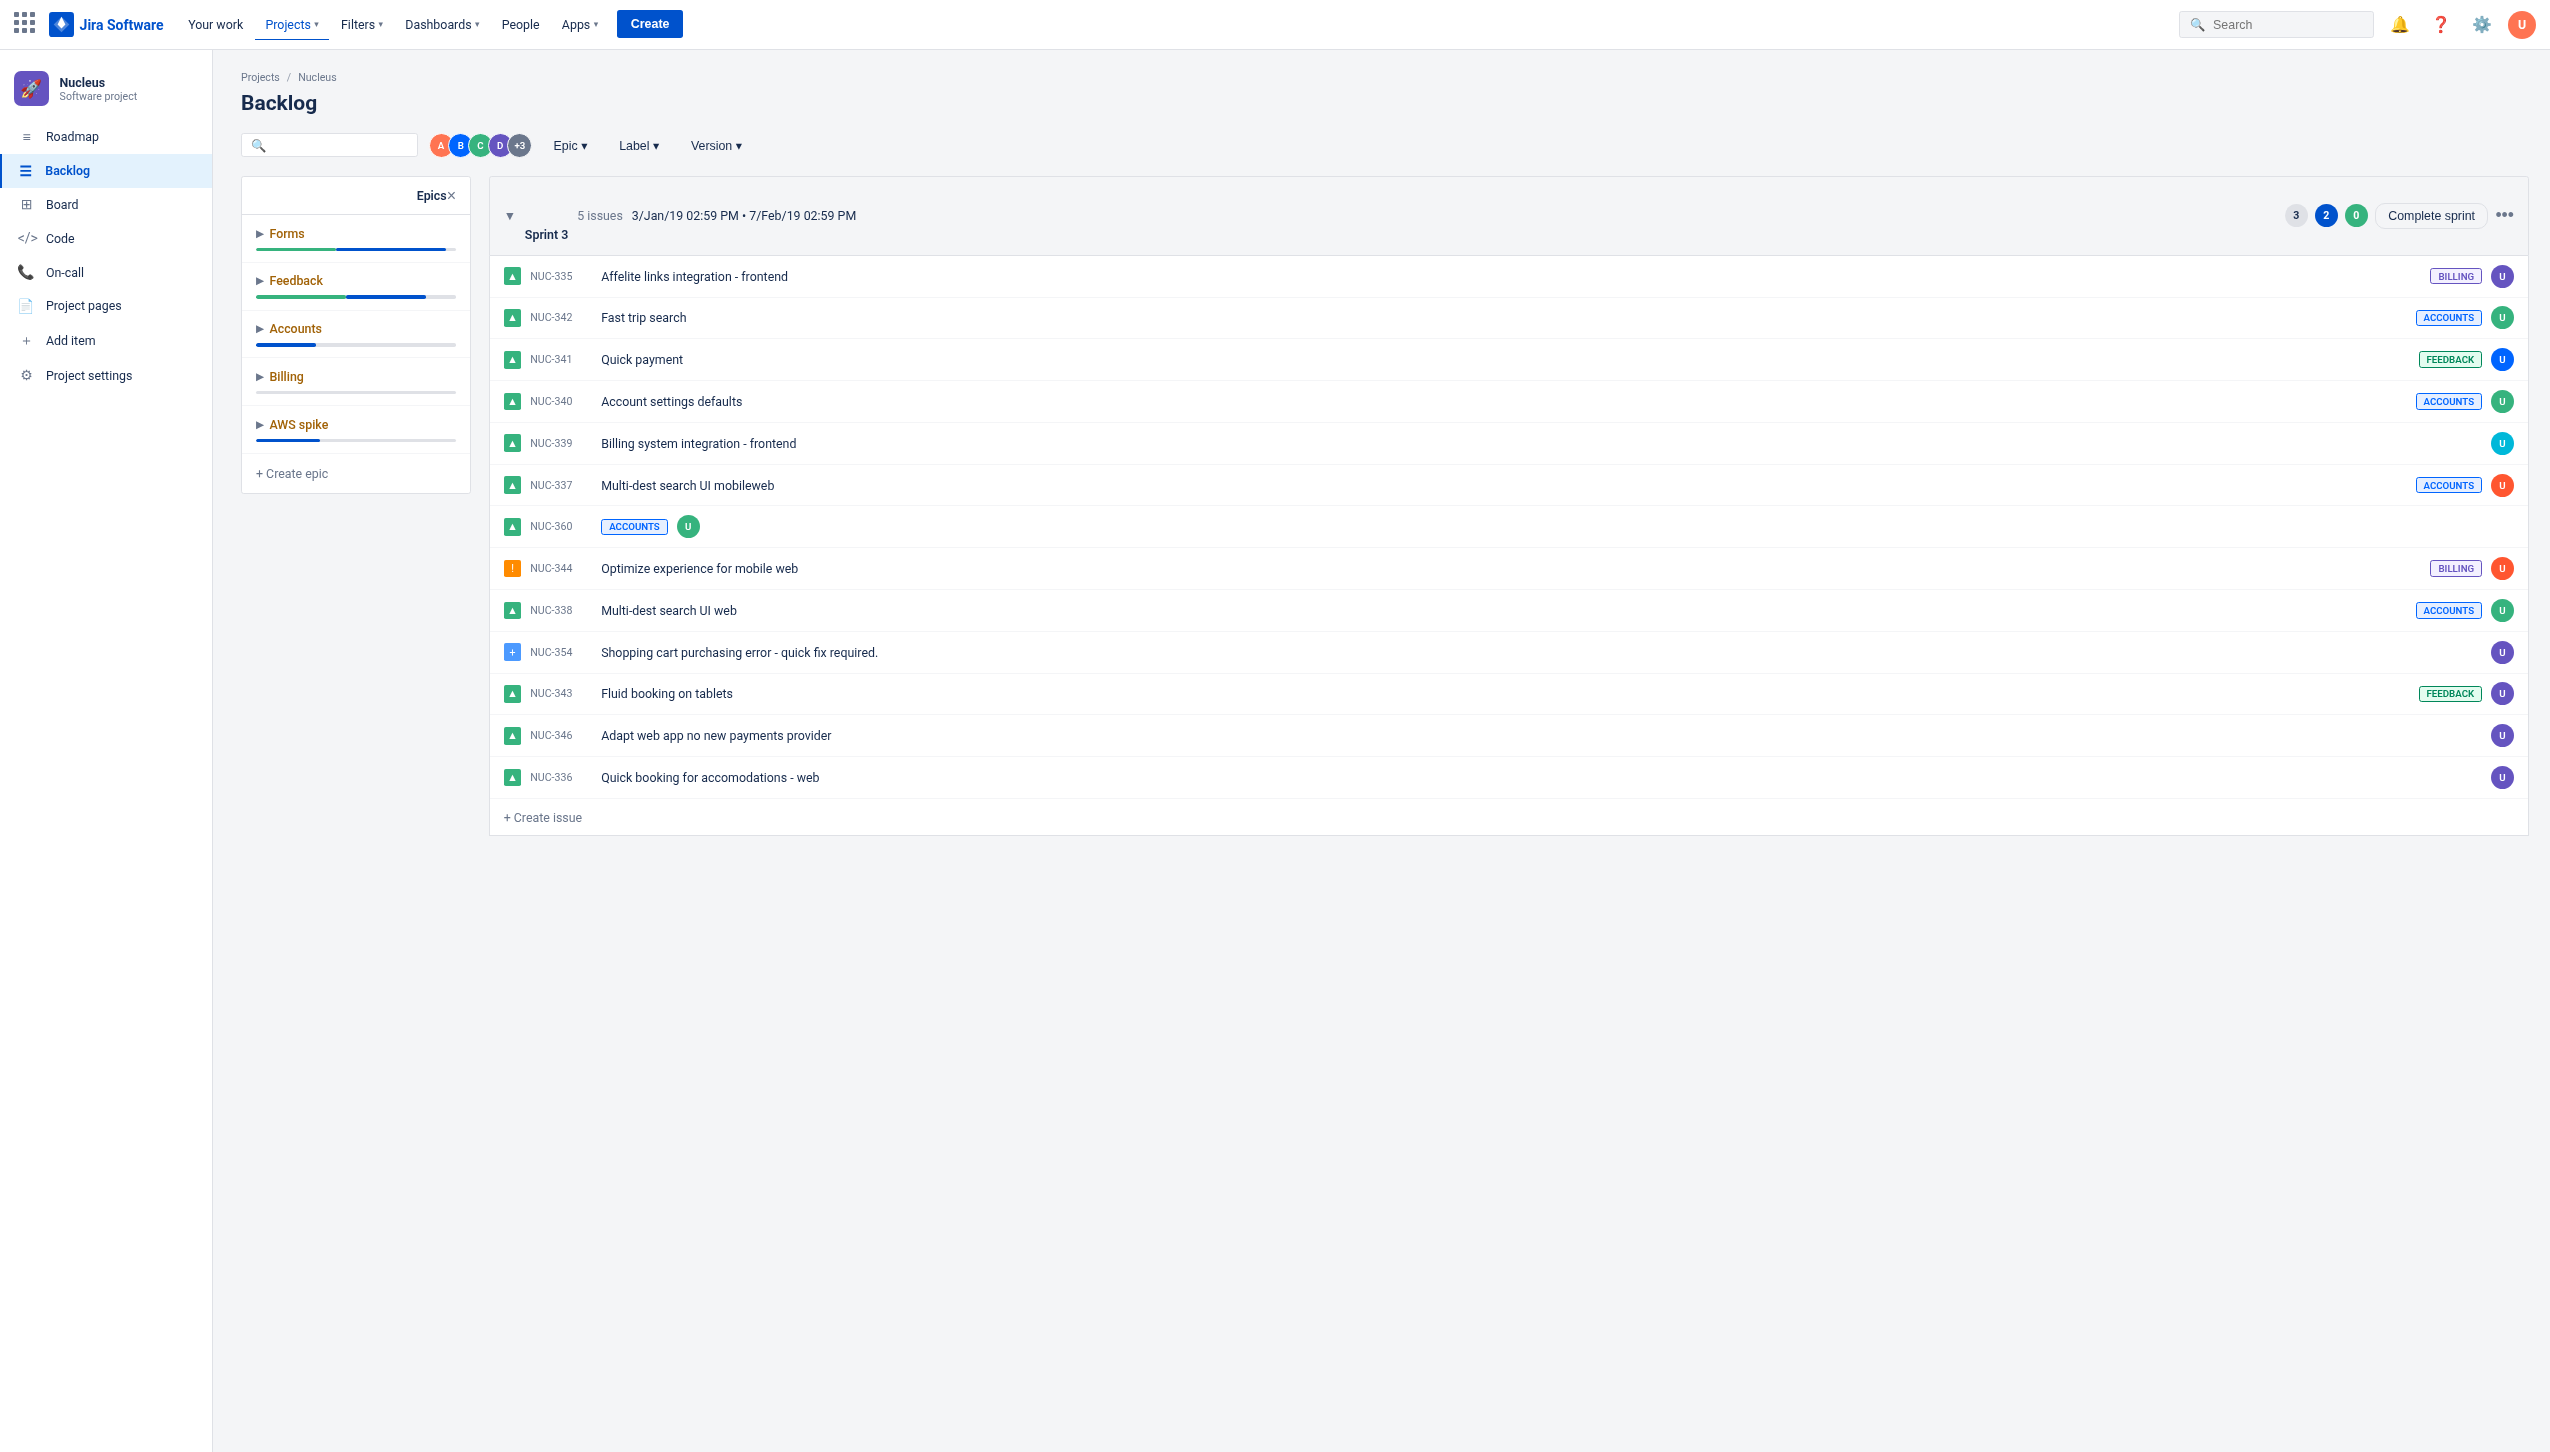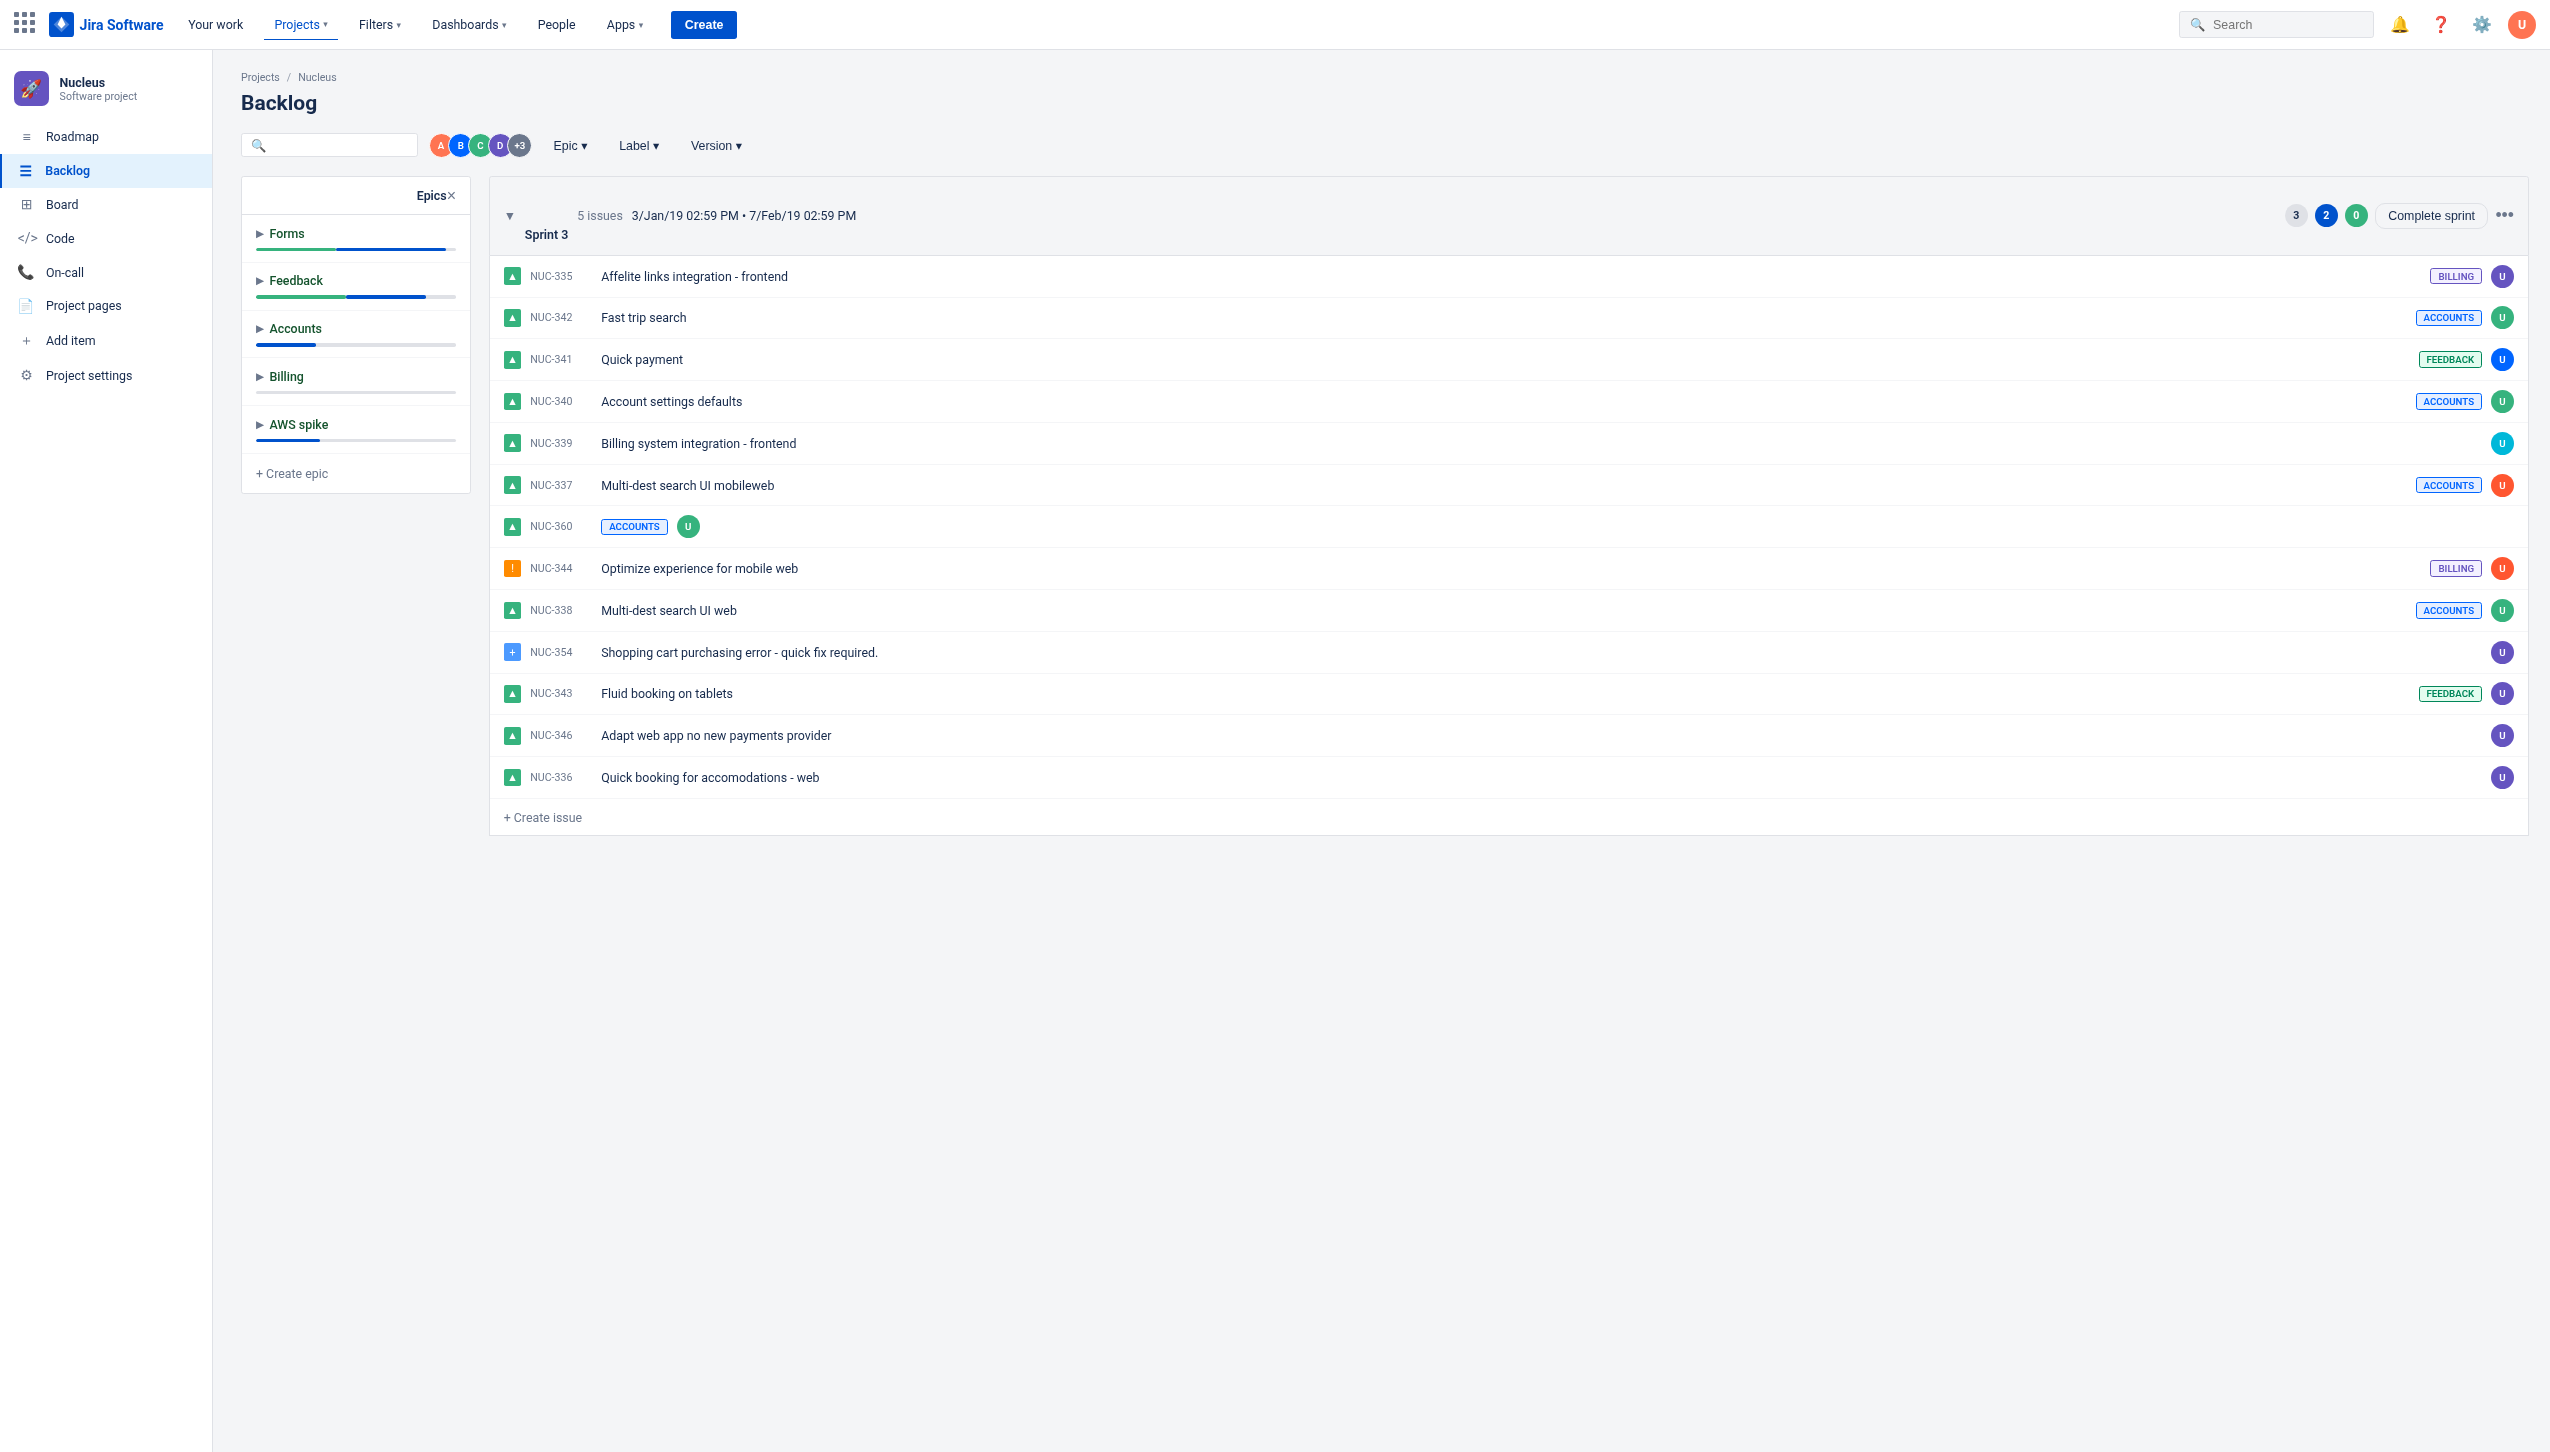--- a/index.html
+++ b/index.html
@@ -8,21 +8,21 @@
     
     .topnav {
       display: flex; align-items: center; background: #fff; height: 50px;
       padding: 0 14px; border-bottom: 0.9px solid #dfe1e6; position: fixed; top: 0; left: 0; right: 0; z-index: 100;
     }
     .topnav-left { display: flex; align-items: flex-start; gap: 7px; }
     .grid-icon { display: grid; grid-template-columns: repeat(3,5.3px); gap: 2.7px; cursor: pointer; margin-right: 7px; }
     .grid-icon span { width: 5.3px; height: 5.3px; background: #6b778c; border-radius: 0.9px; }
     .logo { display: flex; align-items: center; gap: 5.3px; text-decoration: none; color: #0052cc; font-weight: 700; font-size: 14px; }
     .logo-diamond { width: 25px; height: 25px; }
-    .topnav-nav { display: flex; align-items: center; gap: 10px; margin-left: 14px; }
+    .topnav-nav { display: flex; align-items: flex-start; gap: 1px; margin-left: 14px; }
     .nav-item {
       padding: 7px 10.6px; border-radius: 2.7px; cursor: pointer; color: #172b4d; font-size: 12.4px;
       display: flex; align-items: center; gap: 3.5px; white-space: nowrap;
     }
     .nav-item.active { color: #0052cc; border-bottom: 1.8px solid #0052cc; border-radius: 0; }
     .nav-item .chevron { font-size: 8.9px; color: #6b778c; }
     .create-btn {
       background: #0052cc; color: #fff; border: none; padding: 7px 14px;
       border-radius: 2.7px; font-size: 12.4px; font-weight: 600; cursor: pointer; margin-left: 7px;
     }
@@ -89,21 +89,21 @@
     .epics-panel {
       width: 230px; min-width: 230px; background: #fff; border: 0.9px solid #dfe1e6; border-radius: 2.7px;
       align-self: flex-start;
     }
     .epics-header { display: flex; align-items: center; justify-content: flex-end; padding: 10.6px 14px; border-bottom: 0.9px solid #dfe1e6; }
     .epics-header h3 { font-size: 12.4px; font-weight: 600; color: #172b4d; }
     .close-btn { background: none; border: none; cursor: pointer; color: #6b778c; font-size: 16px; line-height: 1; }
     .epic-item { padding: 10.6px 14px; border-bottom: 0.9px solid #f4f5f7; }
     .epic-item-header { display: flex; align-items: center; gap: 5.3px; margin-bottom: 7px; cursor: pointer; }
     .epic-expand { color: #6b778c; font-size: 10.6px; }
-    .epic-name { font-size: 12.4px; font-weight: 500; color: #14532d; }
+    .epic-name { font-size: 12.4px; font-weight: 500; color: #a16207; }
     .epic-progress { height: 3.5px; background: #dfe1e6; border-radius: 1.8px; margin-top: 3.5px; position: relative; overflow: hidden; }
     .epic-progress-fill { height: 100%; border-radius: 1.8px; position: absolute; left: 0; top: 0; }
     .create-epic-btn {
       display: flex; align-items: center; gap: 5.3px; padding: 12.4px 14px;
       color: #6b778c; cursor: pointer; font-size: 12.4px;
     }
 
     
     .sprint-section { flex: 1; }
     .sprint-header {

